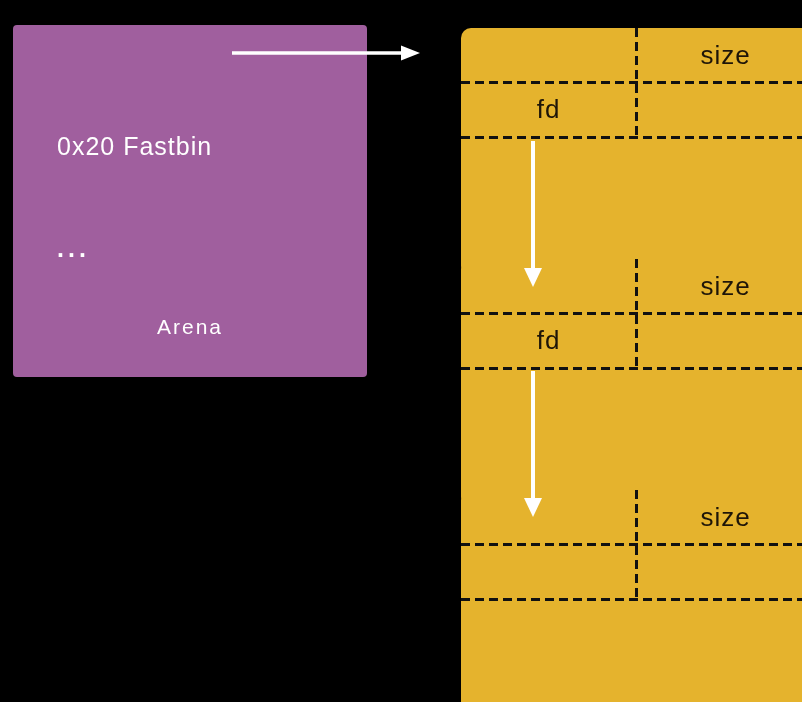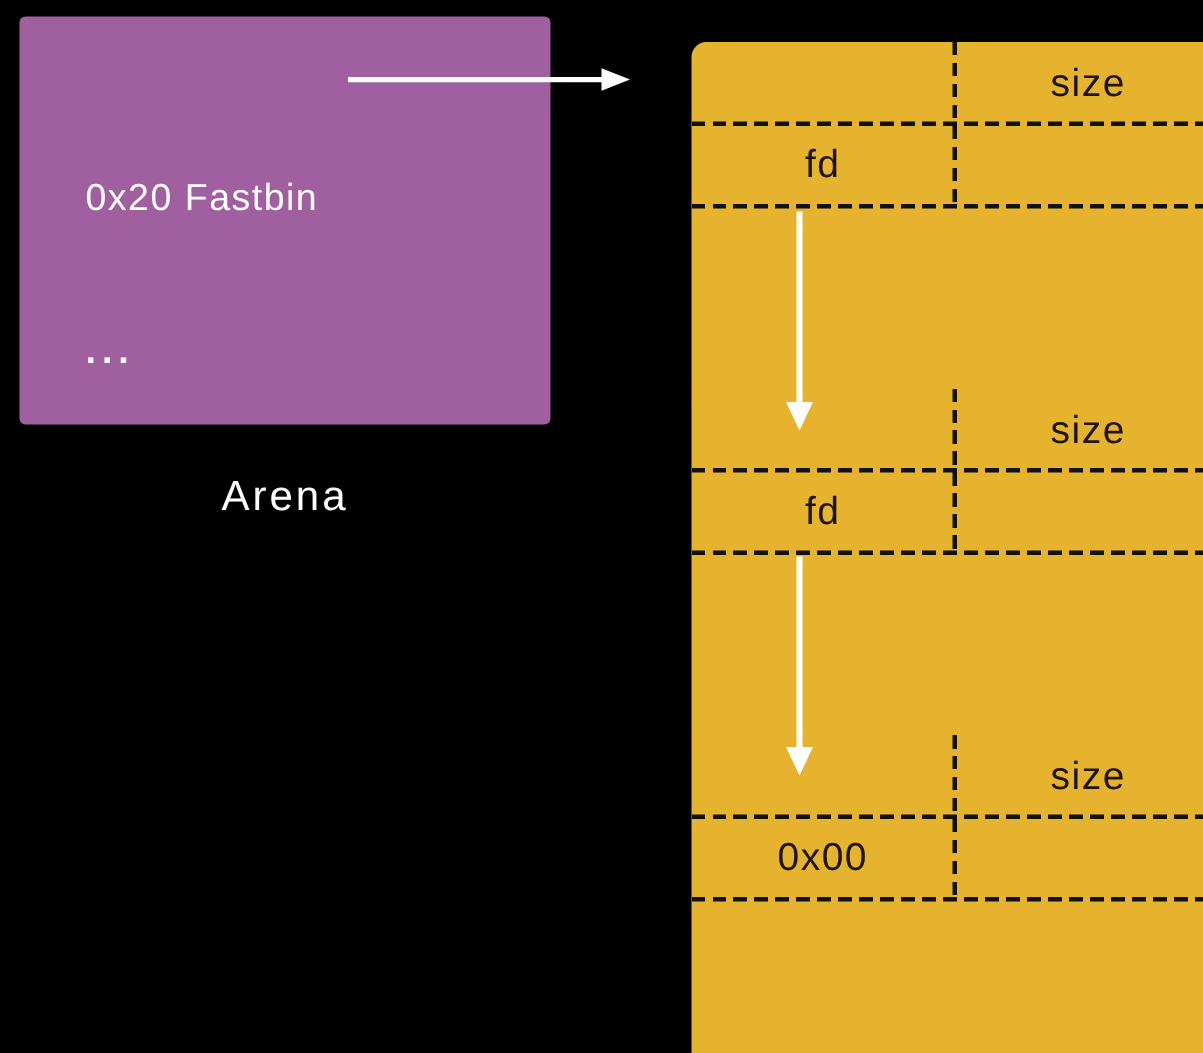--- a/index.html
+++ b/index.html
@@ -13,23 +13,23 @@
     height: 702px;
     background: var(--background, #000000);
     overflow: hidden;
     font-family: "Liberation Sans", "DejaVu Sans", sans-serif;
   }
 
   
   .arena-box {
     position: absolute;
     left: 13px;
-    top: 11px;
+    top: 25px;
     width: 354px;
-    height: 272px;
+    height: 352px;
     background: var(--arena-fill, #a05f9e);
     border-radius: 4px;
   }
   .arena-entries {
     position: absolute;
     left: 44px;
     top: 36px;
     color: var(--arena-text, #ffffff);
     font-size: 25px;
     line-height: 34px;
@@ -38,21 +38,21 @@
   }
   .arena-entry { height: 34px; }
   .arena-entry.ellipsis { letter-spacing: 4px; font-weight: bold; }
   .arena-label {
     position: absolute;
     left: 13px;
     top: 315px;
     width: 354px;
     text-align: center;
     color: var(--arena-text, #ffffff);
-    font-size: 28px;
+    font-size: 21px;
     letter-spacing: 2px;
   }
 
   
   .chunk {
     position: absolute;
     left: 442px;
     width: 354px;
     height: 248px;
     background: var(--chunk-fill, #e5b32d);
@@ -141,21 +141,20 @@
     <div class="vdash"></div>
     <div class="cell cell-size">size</div>
     <div class="cell cell-fd">fd</div>
   </div>
 
   <div class="chunk chunk-3">
     <div class="hdash row1"></div>
     <div class="hdash row2"></div>
     <div class="vdash"></div>
     <div class="cell cell-size">size</div>
-    <div class="cell cell-fd">0x00</div>
   </div>
 
   <svg class="arrows" viewBox="0 0 802 702" xmlns="http://www.w3.org/2000/svg">
     <g>
       <line class="h-line" x1="232" y1="53" x2="402" y2="53"></line>
       <polygon points="420,53 401,45.5 401,60.5"></polygon>
     </g>
     <g>
       <line x1="533" y1="141" x2="533" y2="270"></line>
       <polygon points="533,287 524,268 542,268"></polygon>

